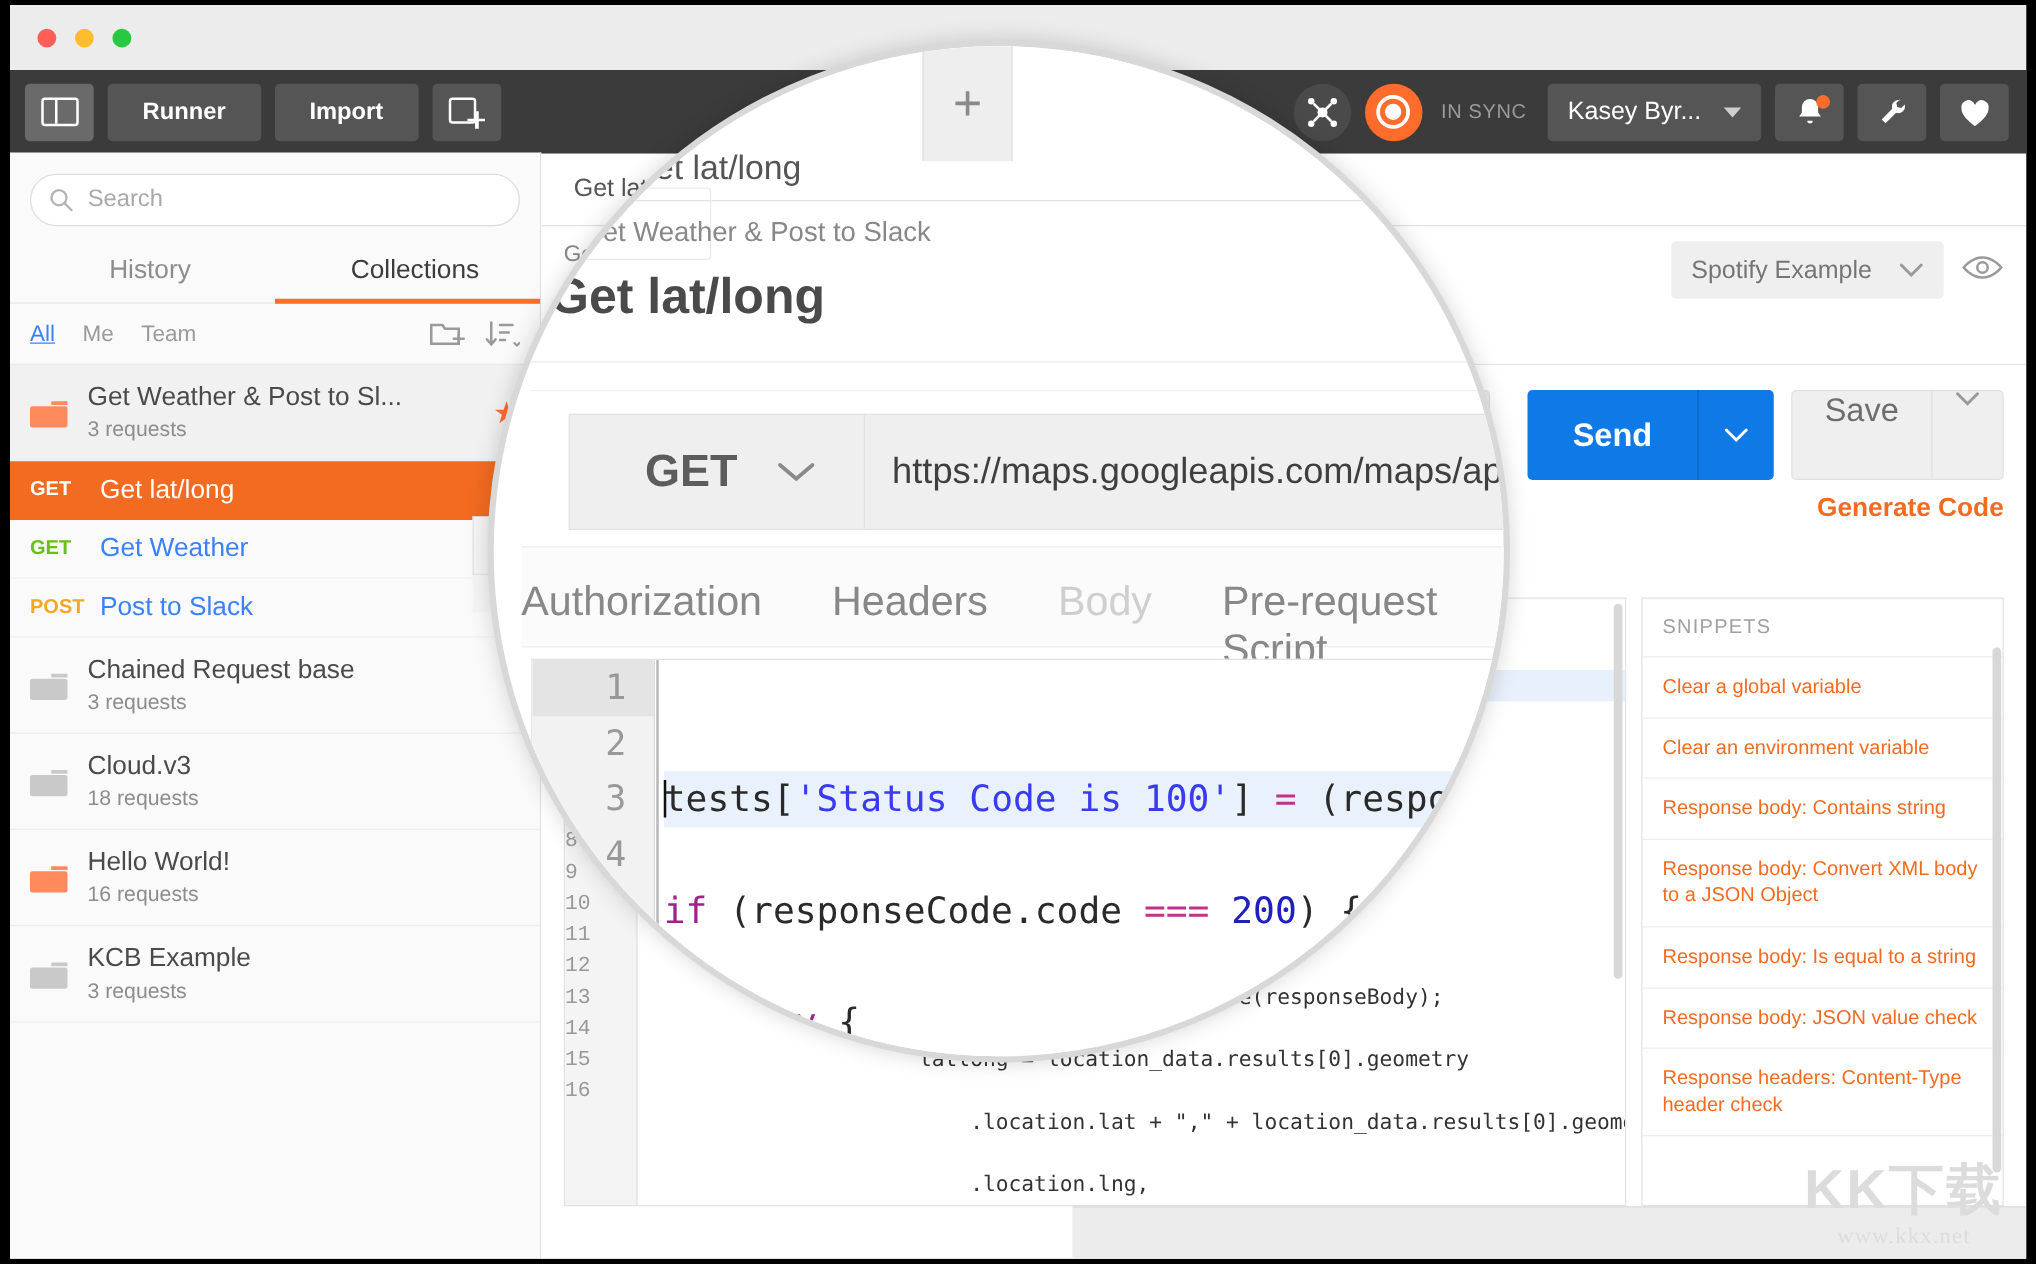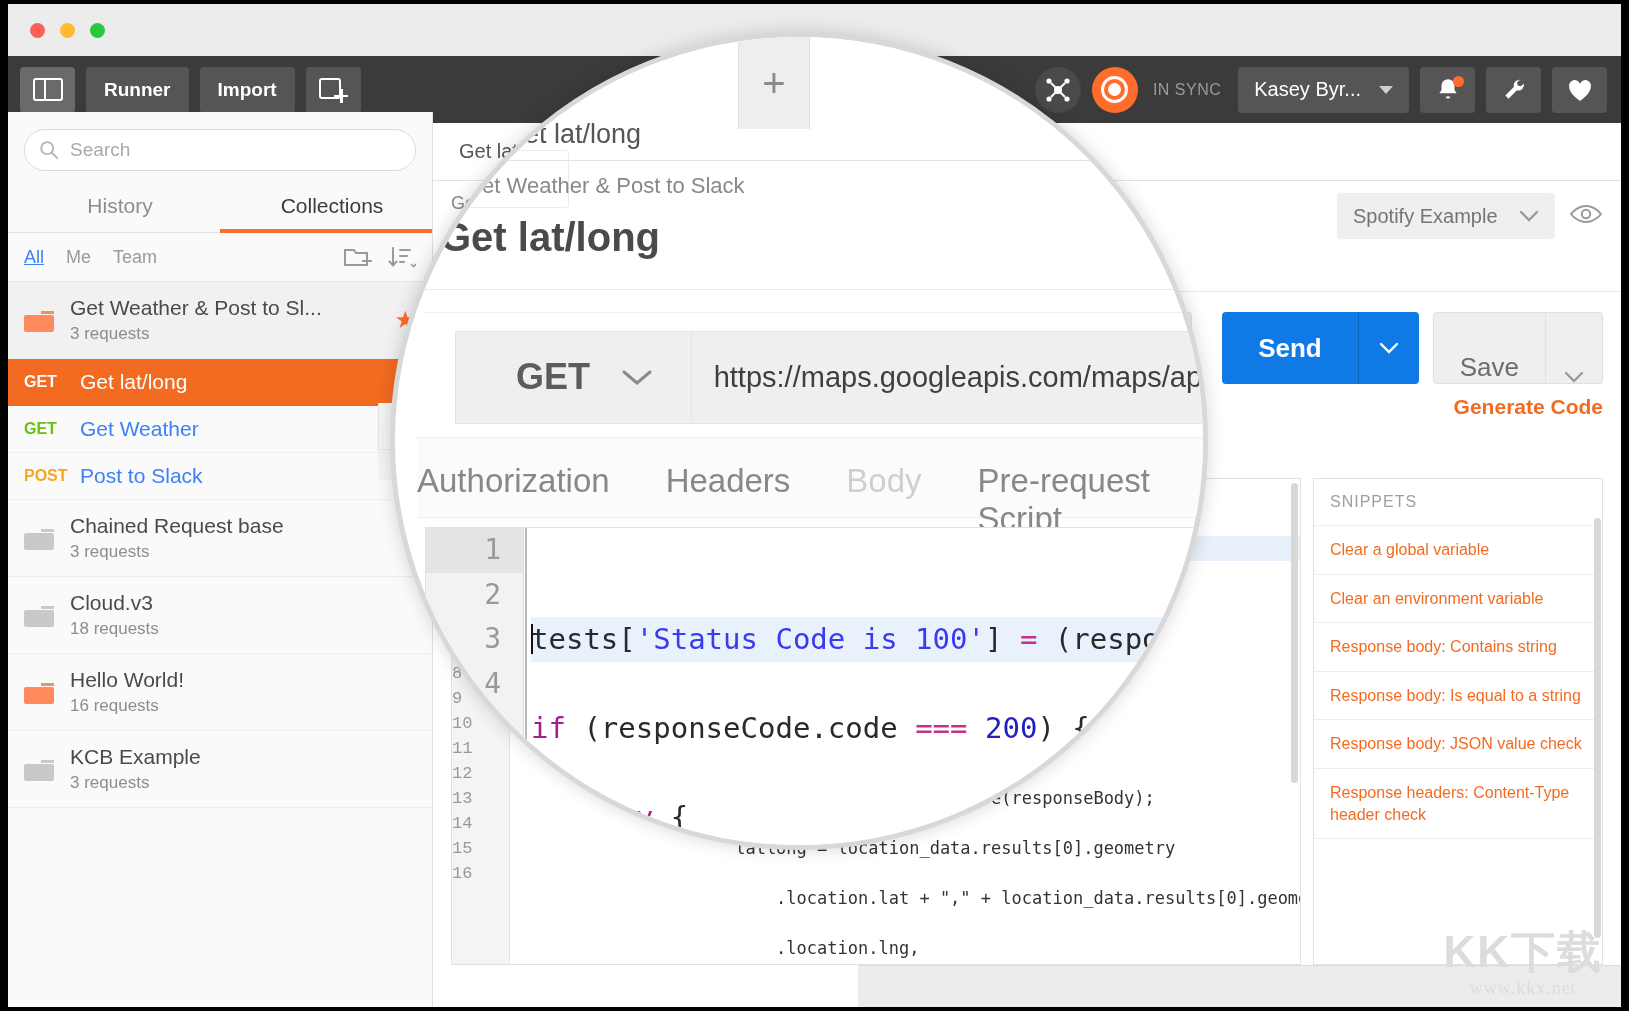--- a/index.html
+++ b/index.html
@@ -38,21 +38,21 @@
   .toolbar {
     position: absolute; left: 0; top: 52px; width: 100%; height: 67px;
     background: #3b3b3b;
     display: flex; align-items: center;
   }
   .tb-left { display: flex; align-items: center; gap: 11px; margin-left: 12px; }
   .tb-btn {
     background: #555555; border: none; border-radius: 4px;
     color: #ffffff; font-size: 19px; font-weight: bold;
     font-family: "Liberation Sans", sans-serif;
-    height: 46px; padding: 0 18px; cursor: pointer;
+    height: 46px; padding: 0 28px; cursor: pointer;
     display: flex; align-items: center; justify-content: center;
   }
   .tb-btn.iconbtn { width: 55px; padding: 0; }
   .tb-btn.sidebar-toggle { background: #6a6a6a; }
   .ic-panel {
     width: 30px; height: 23px; border: 2.5px solid #fff; border-radius: 3px;
     position: relative;
   }
   .ic-panel::after {
     content: ""; position: absolute; left: 9px; top: 0; bottom: 0;
@@ -103,21 +103,21 @@
     display: flex; align-items: center; justify-content: center; position: relative; cursor: pointer;
   }
   .badge-dot {
     position: absolute; right: 11px; top: 9px;
     width: 11px; height: 11px; border-radius: 50%; background: #ff6c2c;
   }
   .icon-sq svg { display: block; }
 
   
   .sidebar {
-    position: absolute; left: 0; top: 108px; width: 425px; bottom: 0;
+    position: absolute; left: 0; top: 118px; width: 425px; bottom: 0;
     background: #fafafa; border-right: 1px solid #e0e0e0; overflow: hidden;
   }
   .search-wrap { padding: 17px 16px 12px 16px; }
   .search-box {
     height: 42px; border: 1px solid #dcdcdc; border-radius: 21px;
     background: #fff; display: flex; align-items: center; padding: 0 14px; gap: 11px;
   }
   .search-box input {
     border: none; outline: none; font-size: 19px; color: #555;
     font-family: "Liberation Sans", sans-serif; width: 100%; background: transparent;
@@ -242,21 +242,21 @@
   }
   .btn-send {
     height: 72px; background: #0f7ae5; border-radius: 4px; display: flex; align-items: center;
     color: #fff; font-size: 26px; font-weight: bold; cursor: pointer; margin-left: 16px;
   }
   .btn-send .lbl { padding: 0 36px; }
   .btn-send .split { width: 1px; height: 72px; background: #0a65c0; }
   .btn-send .carat { padding: 0 20px; display: flex; align-items: center; }
   .btn-save {
     height: 72px; background: #efefef; border: 1px solid #e0e0e0; border-radius: 4px;
-    display: flex; align-items: flex-end; color: #6d6d6d; font-size: 26px; cursor: pointer;
+    display: flex; align-items: flex-start; color: #6d6d6d; font-size: 26px; cursor: pointer;
   }
   .btn-save .lbl { padding: 0 26px; }
   .btn-save .split { width: 1px; height: 70px; background: #e0e0e0; }
   .btn-save .carat { padding: 0 18px; display: flex; align-items: center; }
 
   .gen-code {
     position: absolute; right: 18px; top: 272px; color: #f26b21; font-size: 21px;
     font-weight: bold; cursor: pointer;
   }
 
@@ -702,20 +702,21 @@
           
         </div>
         <div class="edit-scroll"></div>
       </div>
 
       <div class="snippets">
         <div class="snip-head">SNIPPETS</div>
         <div class="snip">Clear a global variable</div>
         <div class="snip">Clear an environment variable</div>
         <div class="snip">Response body: Contains string</div>
+        <div class="snip">Response body: Convert XML body to a JSON Object</div>
         <div class="snip">Response body: Is equal to a string</div>
         <div class="snip">Response body: JSON value check</div>
         <div class="snip">Response headers: Content-Type header check</div>
 
       </div>
       <div class="snip-scroll" style="right:20px; top:395px;"></div>
 
       <div class="footer-bar"></div>
     </div>
 

